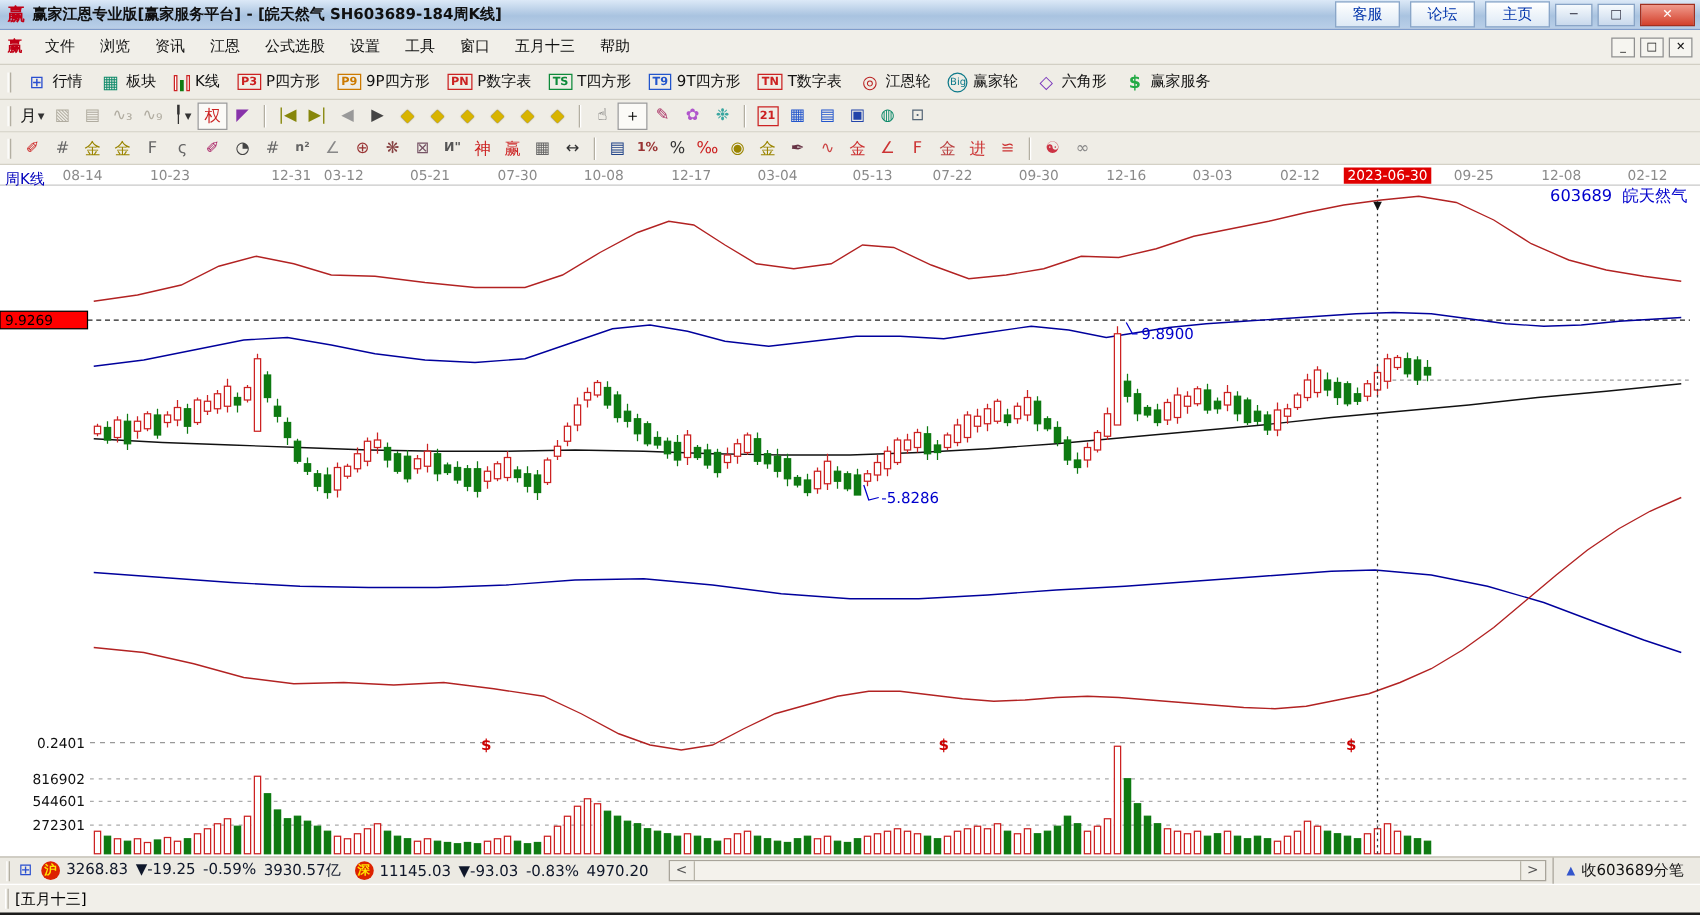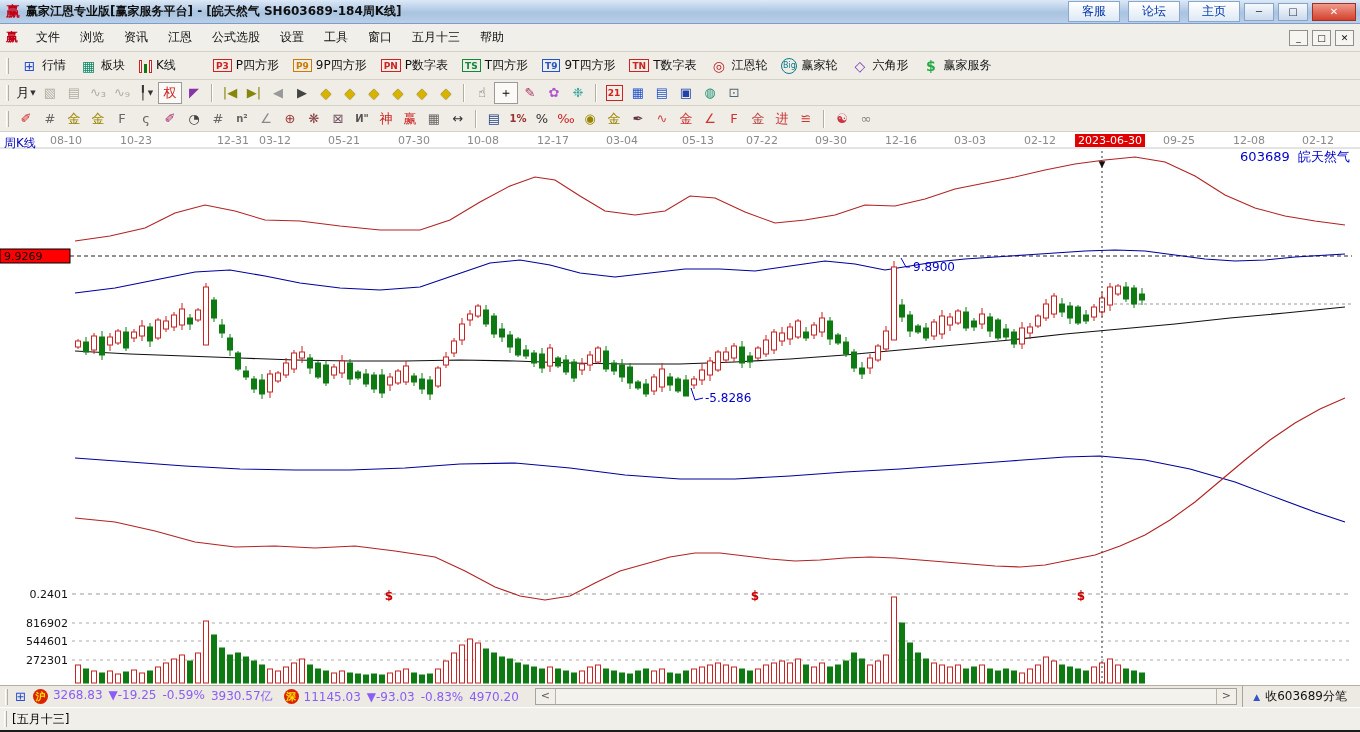--- a/index.html
+++ b/index.html
@@ -47,21 +47,21 @@
   .date-label{position:absolute;top:2px;transform:translateX(-50%);color:#8a8a8a;font-size:11px;white-space:nowrap}
   .date-label.hl{background:#e00000;color:#fff;padding:0 3px;z-index:2}
   .period-label{position:absolute;top:3px;left:4px;color:#0000bb;z-index:2}
   .ind-row{position:absolute;top:17px;left:82px;display:flex;gap:22px;z-index:2}
   .stock-label{position:absolute;top:16px;right:10px;color:#0000cc;font-size:13px;z-index:2}
 
   
   .status1{height:22px;display:flex;align-items:center;background:#eceae3;border-top:1px solid #b3afa2;padding:0 3px}
   .board-ic{color:#2a4fd0;font-size:13px;margin:0 2px}
   .idx-ic{width:15px;height:15px;border-radius:50%;background:#dd2200;color:#ffe600;font-size:10px;line-height:15px;text-align:center;margin:0 5px;font-weight:bold}
-  .green{color:#8b5cf6}
+  .green{color:#0f172a}
   .g-item{margin-right:6px}
   .scrollbar{display:flex;align-items:center;height:17px;margin-left:10px;flex:1;max-width:702px;border:1px solid #a8a49a;background:#e2dfd7}
   .sb-btn{width:20px;height:15px;background:#f1efe9;text-align:center;font-size:11px;color:#555;line-height:14px;cursor:pointer}
   .sb-btn.l{border-right:1px solid #b8b4a8}
   .sb-btn.r{border-left:1px solid #b8b4a8}
   .sb-thumb{flex:1;height:15px;background:#f4f2ec;cursor:grab}
   .status-right{display:flex;align-items:center;margin-left:auto;border-left:1px solid #a8a49a;padding:0 10px;height:100%}
   .tower-ic{color:#3355cc;font-size:9px;margin-right:5px}
 
   .infobar{height:23px;display:flex;align-items:center;background:#f1efe9;border-top:1px solid #ffffff;color:#000;padding:0 2px}
@@ -117,21 +117,21 @@
     </span>
     <span class="tb1-btn">
       <span class="icon-kline">
         <i class="kr"></i>
         <i class="kg"></i>
         <i class="kr"></i>
       </span>
       <span class="tb1-label">K线</span>
     </span>
     <span class="tb1-btn">
-      <span class="badge" style="color: rgb(204, 34, 34); border-color: rgb(204, 34, 34); margin-left: 23px;">P3</span>
+      <span class="badge" style="color: rgb(204, 34, 34); border-color: rgb(204, 34, 34);">P3</span>
       <span class="tb1-label">P四方形</span>
     </span>
     <span class="tb1-btn">
       <span class="badge" style="color: rgb(204, 122, 0); border-color: rgb(204, 122, 0);">P9</span>
       <span class="tb1-label">9P四方形</span>
     </span>
     <span class="tb1-btn">
       <span class="badge" style="color: rgb(204, 34, 34); border-color: rgb(204, 34, 34);">PN</span>
       <span class="tb1-label">P数字表</span>
     </span>
@@ -366,21 +366,21 @@
       <span style="color: rgb(204, 51, 68);">☯</span>
     </span>
     <span class="tb-btn2">
       <span style="color: rgb(136, 136, 136);">∞</span>
     </span>
   </div>
 
 <div class="chart" id="chart">
   <span class="period-label">周K线</span>
   <div id="date-row">
-      <span class="date-label" style="left: 66px;">08-10</span>
+      <span class="date-label" style="left: 66px;">08-14</span>
       <span class="date-label" style="left: 136px;">10-23</span>
       <span class="date-label" style="left: 205px; margin-left: 28px;">12-31</span>
       <span class="date-label" style="left: 275px;">03-12</span>
       <span class="date-label" style="left: 344px;">05-21</span>
       <span class="date-label" style="left: 414px;">07-30</span>
       <span class="date-label" style="left: 483px;">10-08</span>
       <span class="date-label" style="left: 553px;">12-17</span>
       <span class="date-label" style="left: 622px;">03-04</span>
       <span class="date-label" style="left: 658px; margin-left: 40px;">05-13</span>
       <span class="date-label" style="left: 762px;">07-22</span>

